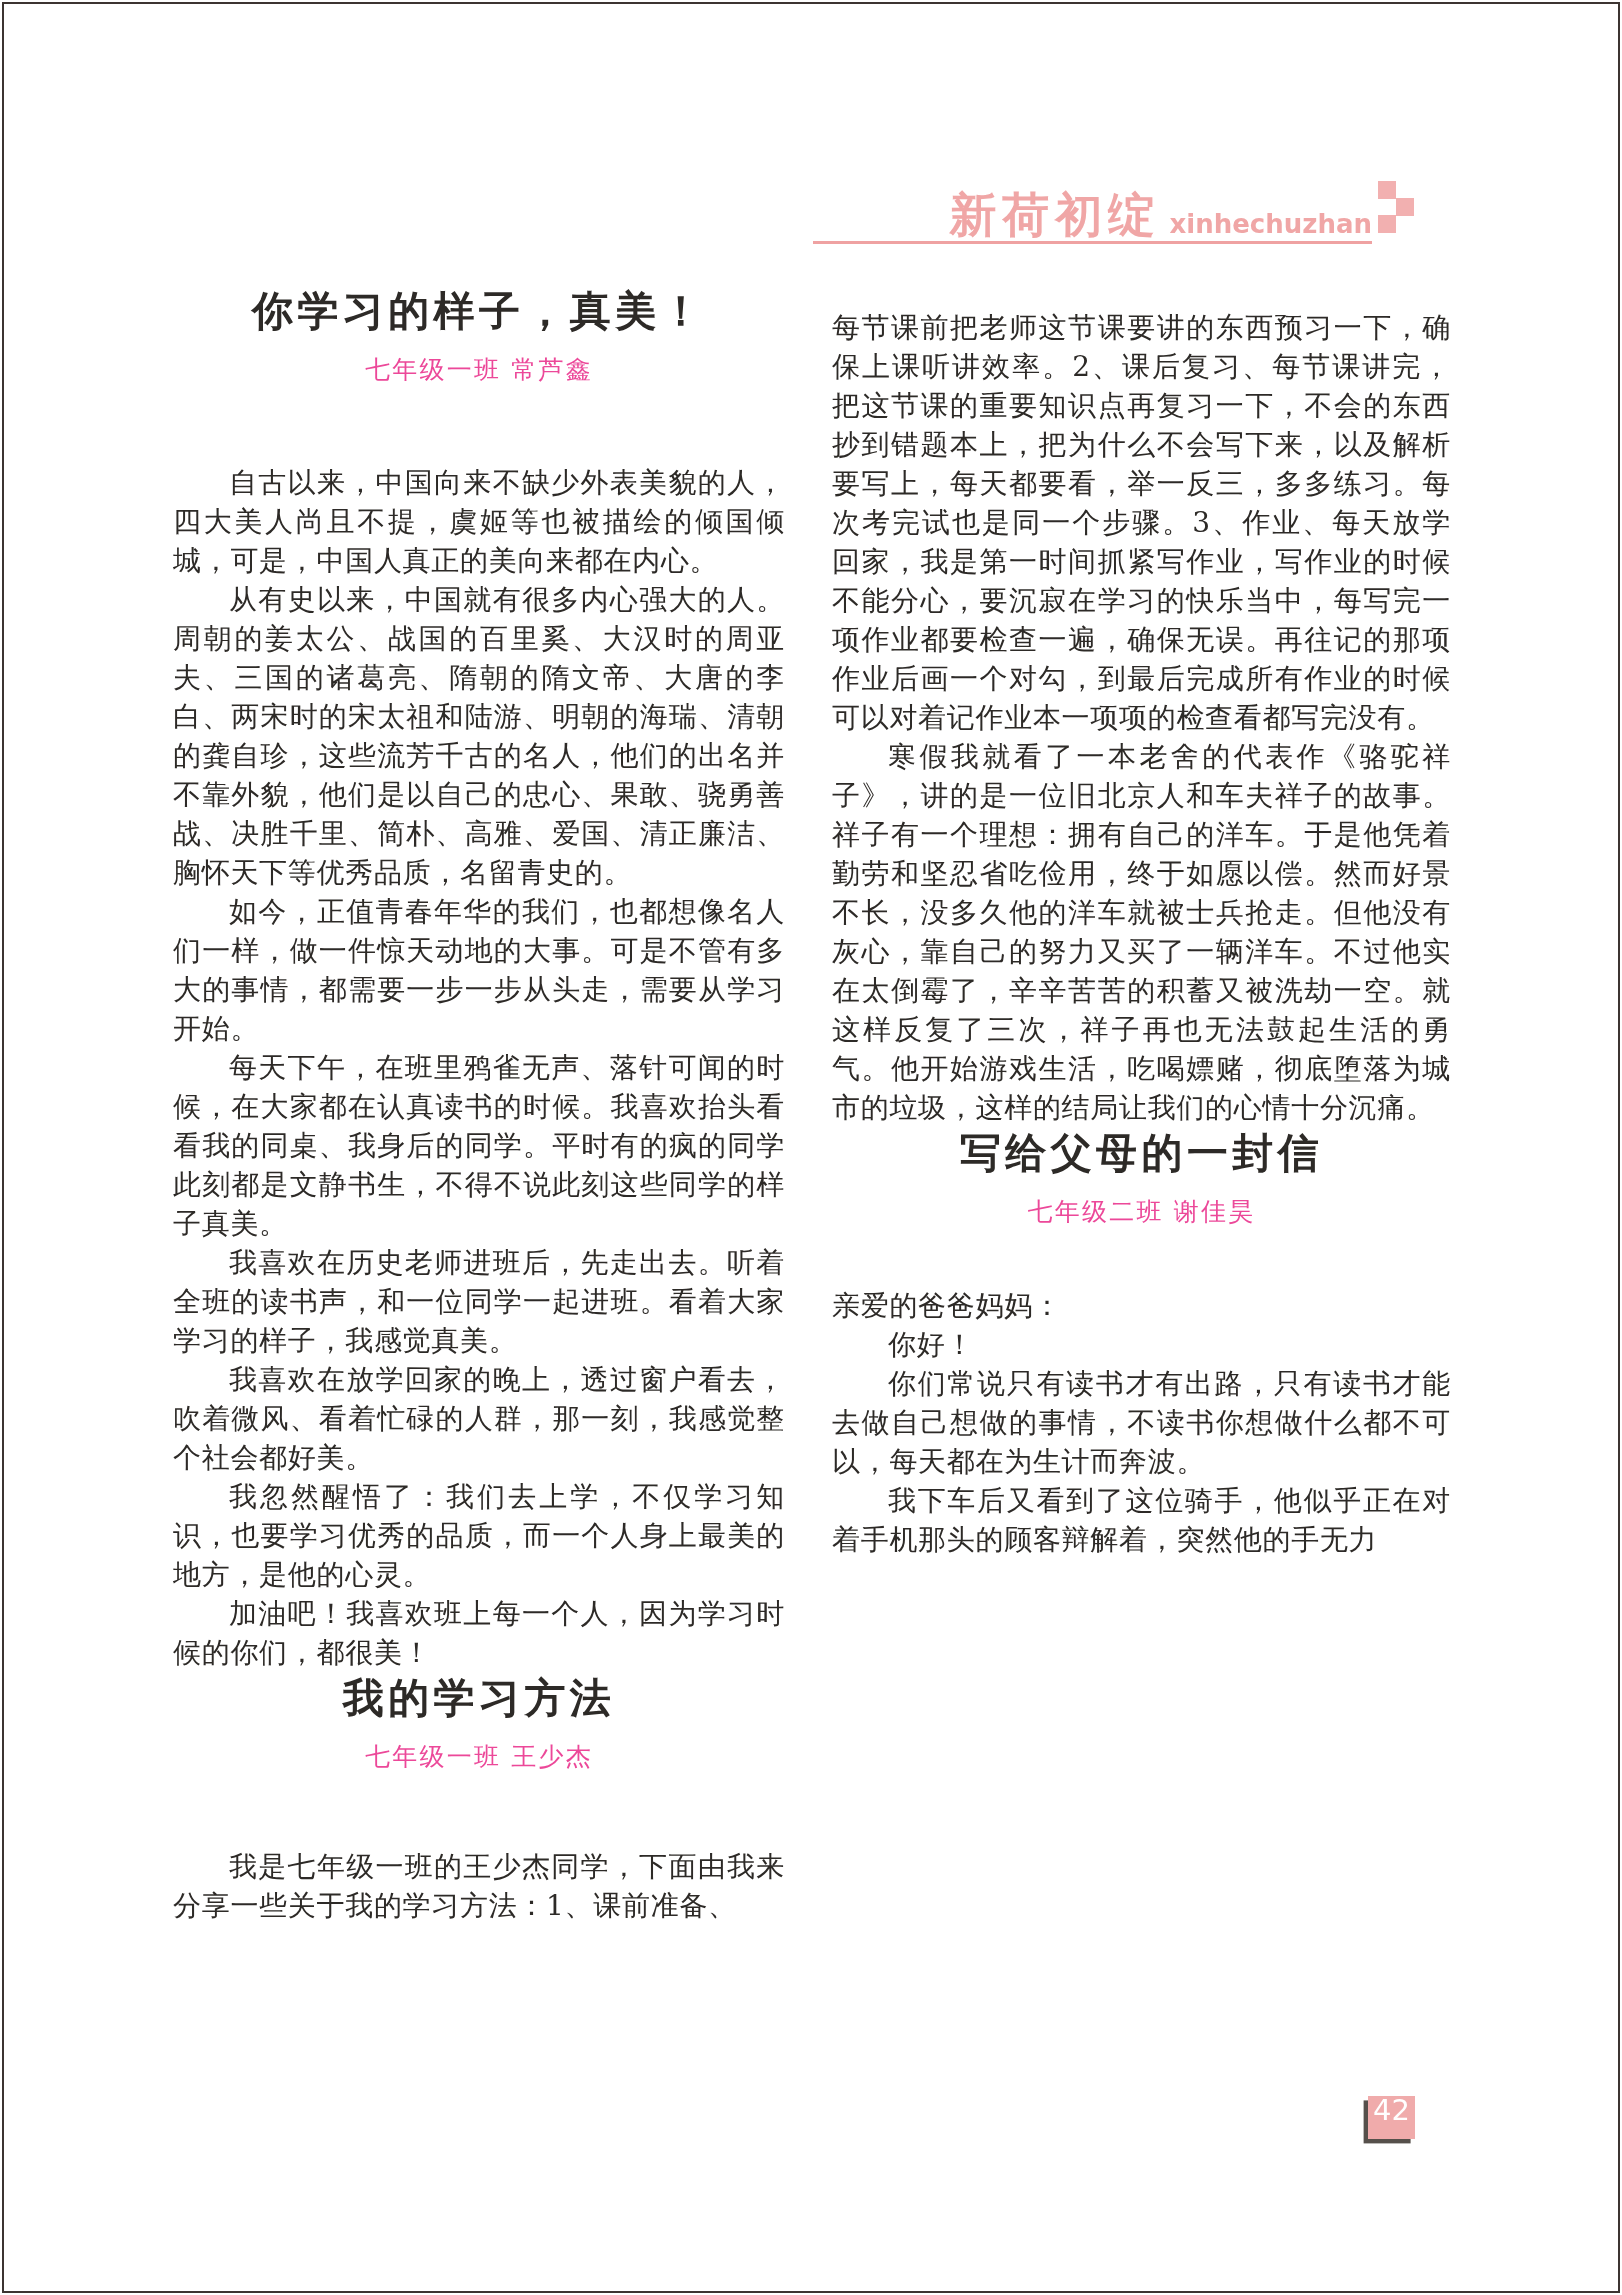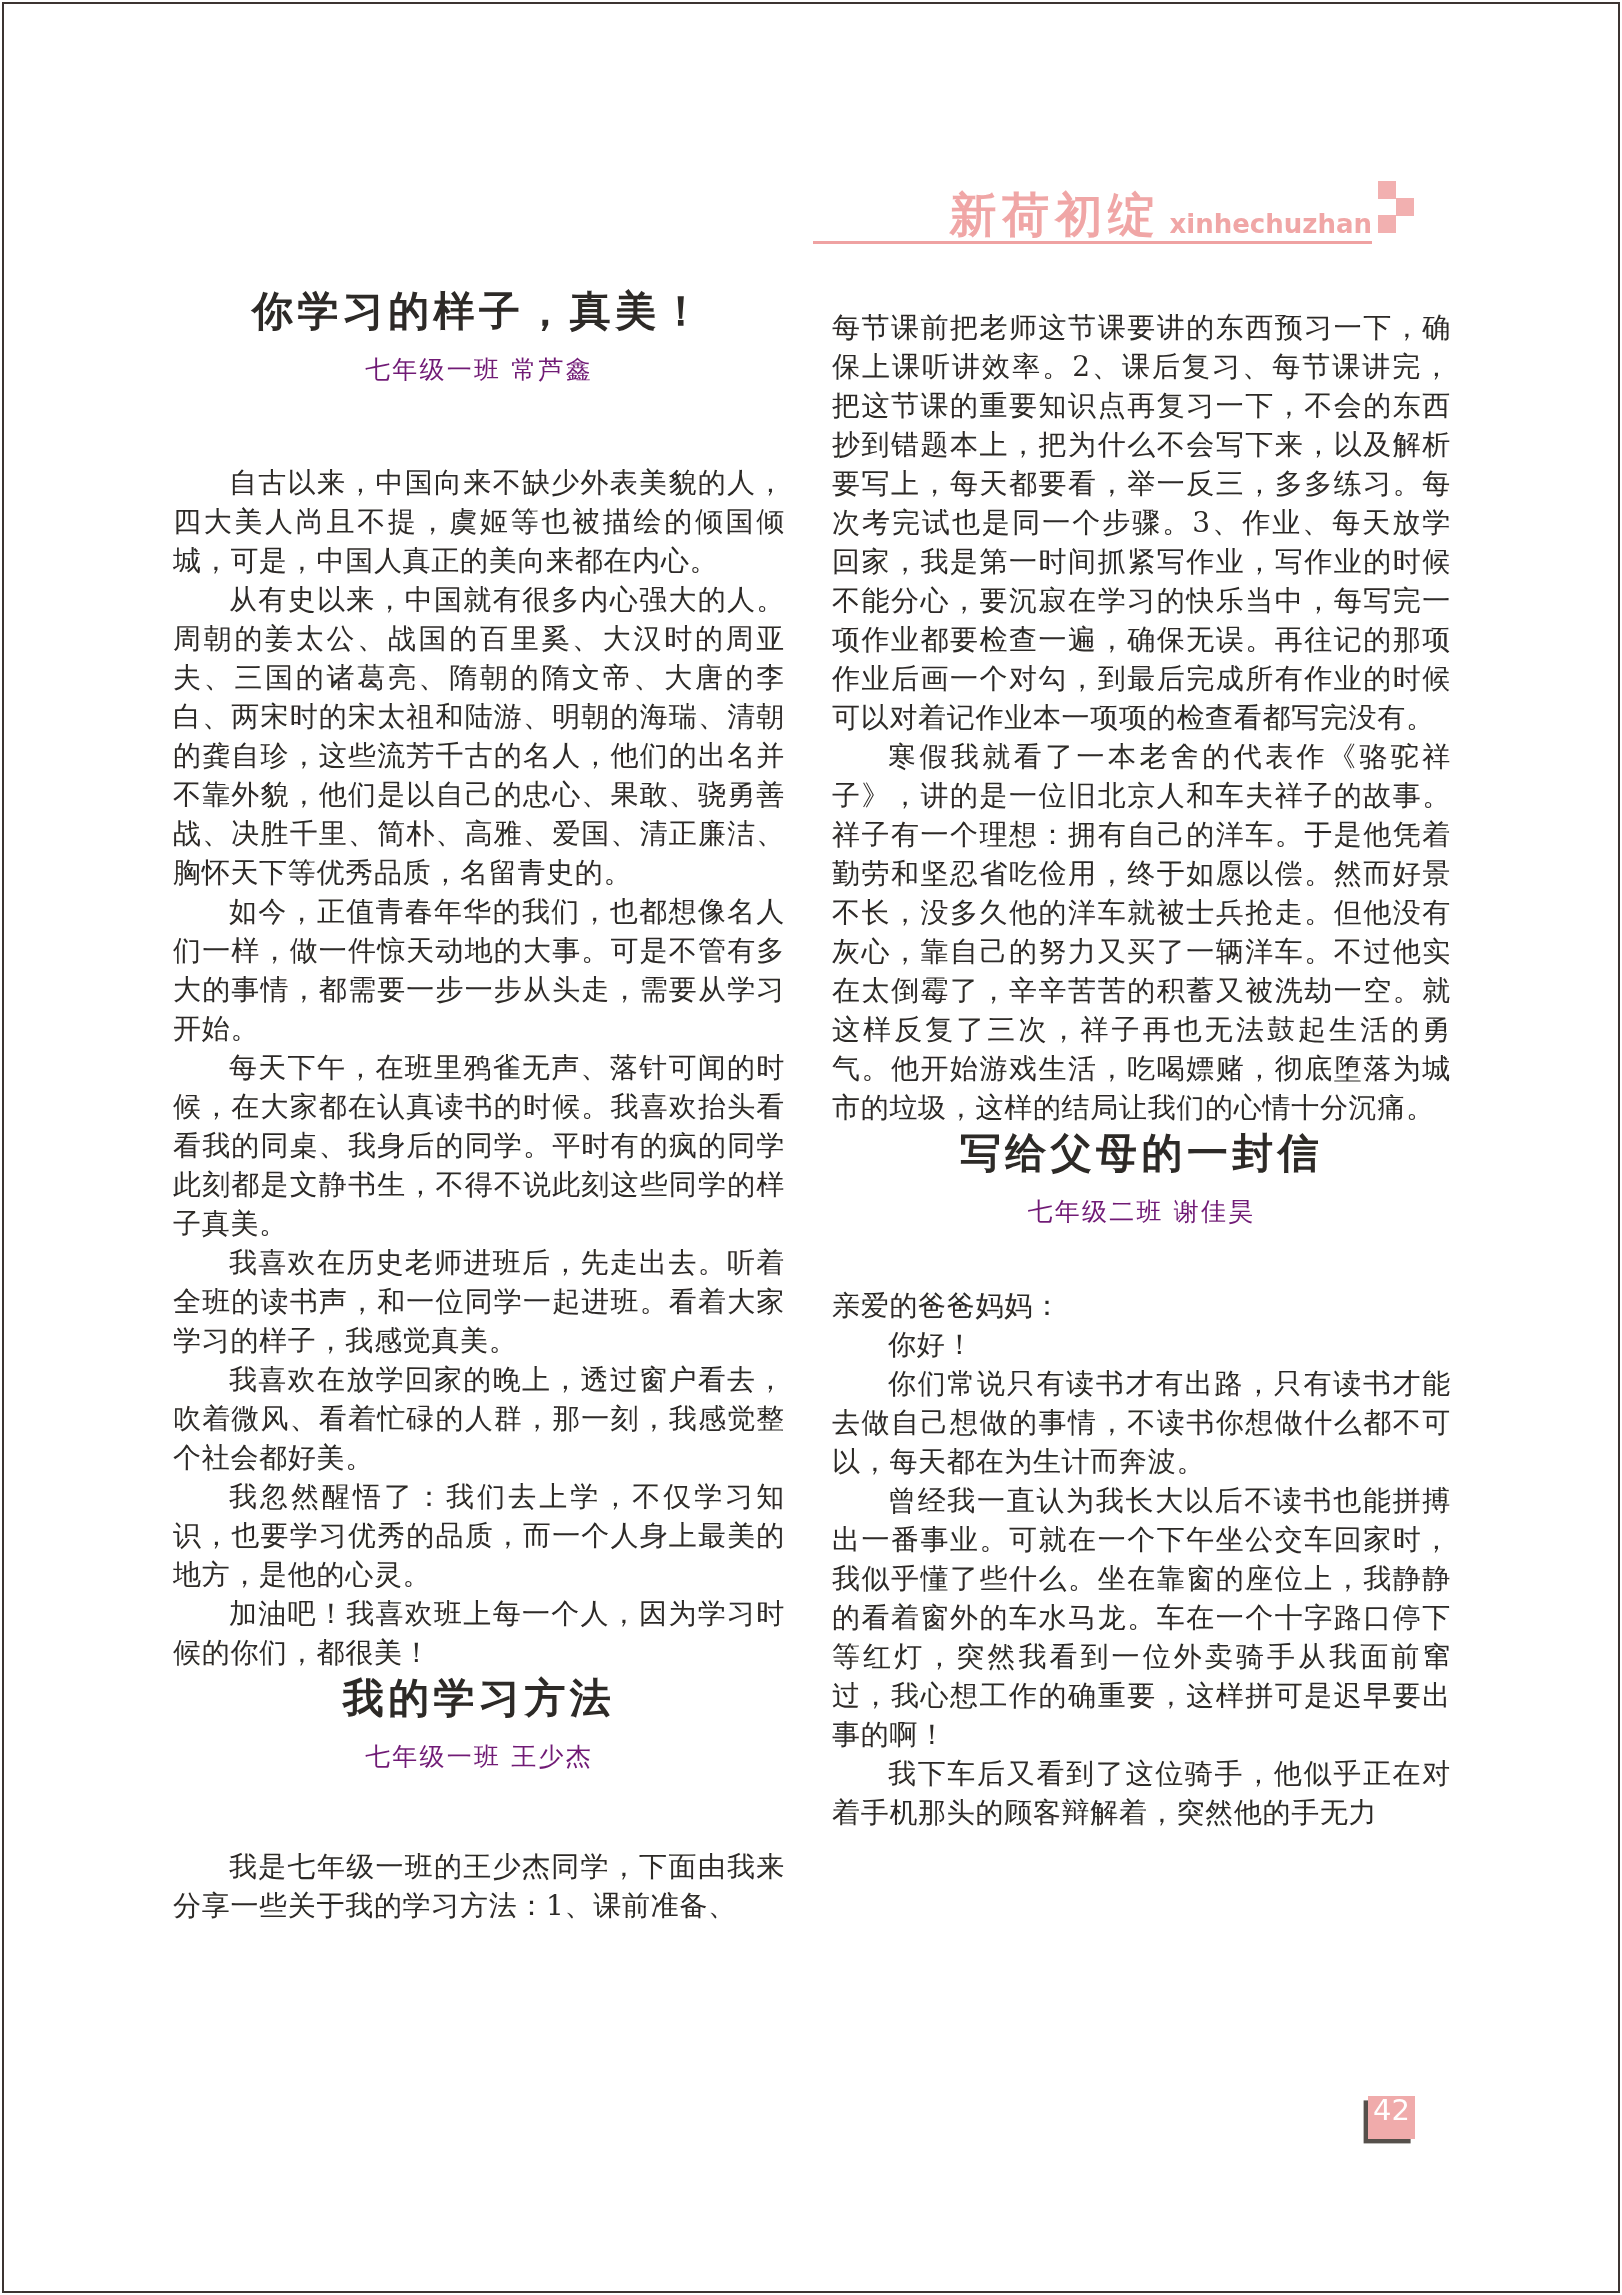--- a/index.html
+++ b/index.html
@@ -84,21 +84,21 @@
     text-align: center;
     letter-spacing: 4.4px;
     color: #2d2a27;
   }
   .author {
     margin-top: 16px;
     font-size: 25px;
     line-height: 1.3;
     text-align: center;
     letter-spacing: 2.2px;
-    color: #701a75;
+    color: #ec4899;
   }
   .body { margin-top: 76px; }
   .body-flush { margin-top: 0; }
   .body-2 { margin-top: 73px; }
   .body-3 { margin-top: 57px; }
 
   p.para {
     margin: 0;
     font-size: 28px;
     line-height: 39px;
@@ -173,21 +173,20 @@
       <p class="para noindent">每节课前把老师这节课要讲的东西预习一下，确保上课听讲效率。2、课后复习、每节课讲完，把这节课的重要知识点再复习一下，不会的东西抄到错题本上，把为什么不会写下来，以及解析要写上，每天都要看，举一反三，多多练习。每次考完试也是同一个步骤。3、作业、每天放学回家，我是第一时间抓紧写作业，写作业的时候不能分心，要沉寂在学习的快乐当中，每写完一项作业都要检查一遍，确保无误。再往记的那项作业后画一个对勾，到最后完成所有作业的时候可以对着记作业本一项项的检查看都写完没有。</p>
       <p class="para">寒假我就看了一本老舍的代表作《骆驼祥子》，讲的是一位旧北京人和车夫祥子的故事。祥子有一个理想：拥有自己的洋车。于是他凭着勤劳和坚忍省吃俭用，终于如愿以偿。然而好景不长，没多久他的洋车就被士兵抢走。但他没有灰心，靠自己的努力又买了一辆洋车。不过他实在太倒霉了，辛辛苦苦的积蓄又被洗劫一空。就这样反复了三次，祥子再也无法鼓起生活的勇气。他开始游戏生活，吃喝嫖赌，彻底堕落为城市的垃圾，这样的结局让我们的心情十分沉痛。</p>
     </div>
 
     <h1 class="article-title title-3">写给父母的一封信</h1>
     <div class="author">七年级二班 谢佳昊</div>
     <div class="body body-3">
       <p class="para noindent">亲爱的爸爸妈妈：</p>
       <p class="para">你好！</p>
       <p class="para">你们常说只有读书才有出路，只有读书才能去做自己想做的事情，不读书你想做什么都不可以，每天都在为生计而奔波。</p>
-      <p class="para">曾经我一直认为我长大以后不读书也能拼搏出一番事业。可就在一个下午坐公交车回家时，我似乎懂了些什么。坐在靠窗的座位上，我静静的看着窗外的车水马龙。车在一个十字路口停下等红灯，突然我看到一位外卖骑手从我面前窜过，我心想工作的确重要，这样拼可是迟早要出事的啊！</p>
       <p class="para">我下车后又看到了这位骑手，他似乎正在对着手机那头的顾客辩解着，突然他的手无力</p>
     </div>
   </section>
 
   <div class="pagenum">
     <span>42</span>
   </div>
 
 </div>
 

